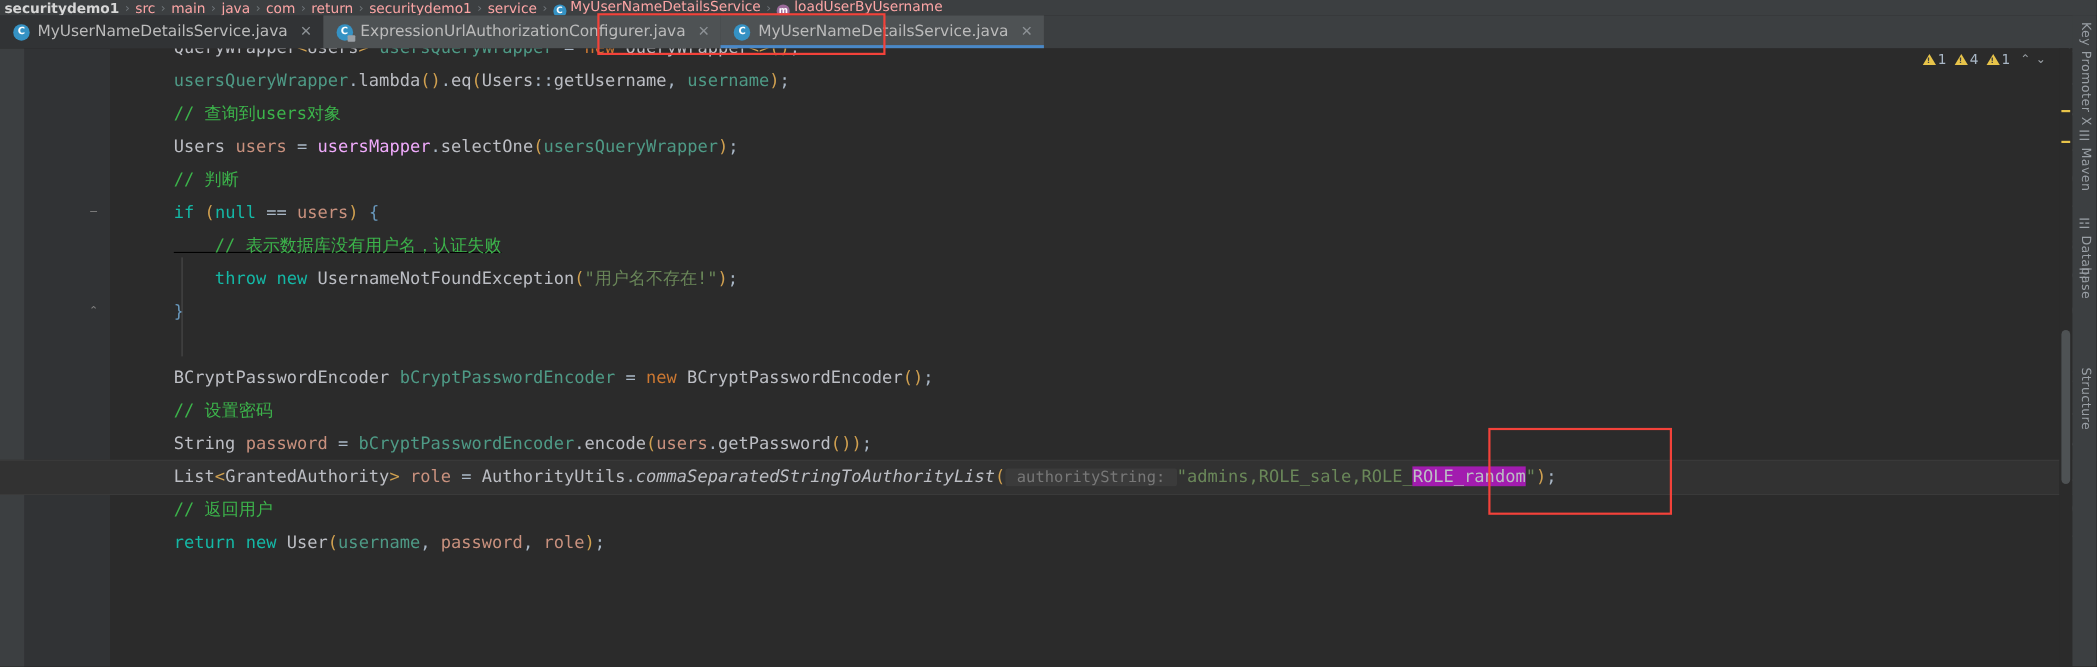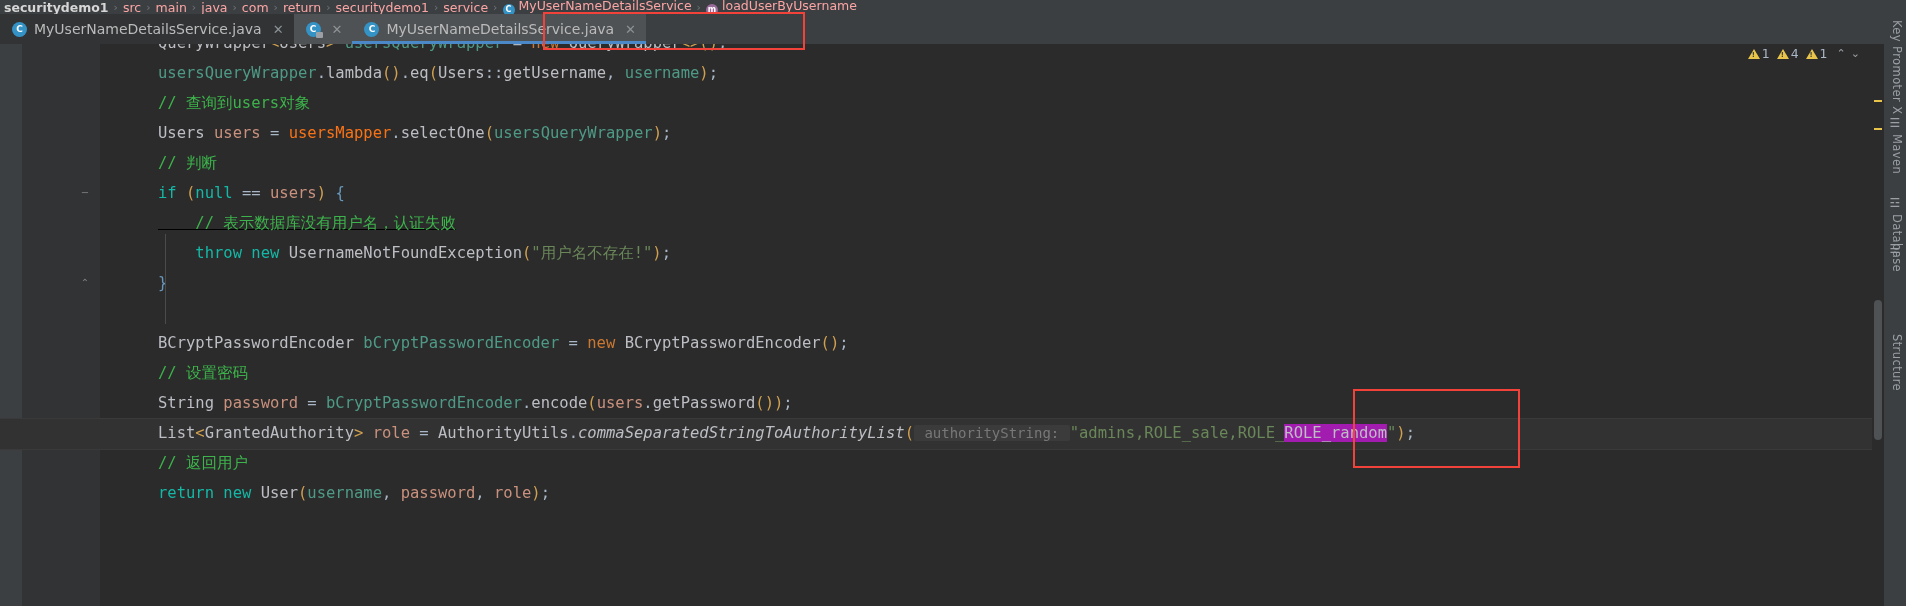--- a/index.html
+++ b/index.html
@@ -61,21 +61,21 @@
   
   .kw{color:#cc7832;}
   .kw2{color:#14b8a6;}
   .str{color:#6a8759;}
   .cmt-g{color:#3cb44b;}
   .num{color:#6897bb;}
   .plain{color:#a9b7c6;}
   .paren{color:#d0a050;}
   .teal{color:#4e9a86;}
   .ident{color:#bcbec4;}
-  .lilac{color:#f97316;}
+  .lilac{color:#f0abfc;}
   .salmon{color:#c9917e;}
   .ital{font-style:italic;}
   .hint{color:#787878;background:#3b3b3b;border-radius:2px;padding:0 2px;font-size:14px;}
   .sel{background:#a21caf;color:#bcbec4;}
 
   
   .warnwidget{position:absolute;right:46px;top:46px;display:flex;align-items:center;
     gap:3px;font-size:12.5px;color:#a9b7c6;z-index:30;}
   .wgrp{display:flex;align-items:center;gap:2px;margin-right:4px;}
   .tri{width:0;height:0;border-left:6px solid transparent;border-right:6px solid transparent;
@@ -127,20 +127,21 @@
     </div>
 
   <div class="tabbar" id="tabbar">
     <div class="tab inactive-dark">
         <span class="tab-ico">C</span>
         <span>MyUserNameDetailsService.java</span>
         <span class="tab-close">✕</span>
       </div>
       <div class="tab inactive-light">
         <span class="tab-ico locked">C</span>
+        <span>ExpressionUrlAuthorizationConfigurer.java</span>
         <span class="tab-close">✕</span>
       </div>
       <div class="tab active">
         <span class="tab-ico">C</span>
         <span>MyUserNameDetailsService.java</span>
         <span class="tab-close">✕</span>
       </div>
       <div class="tabbar-right">
       <span>⋮</span>
     </div>

